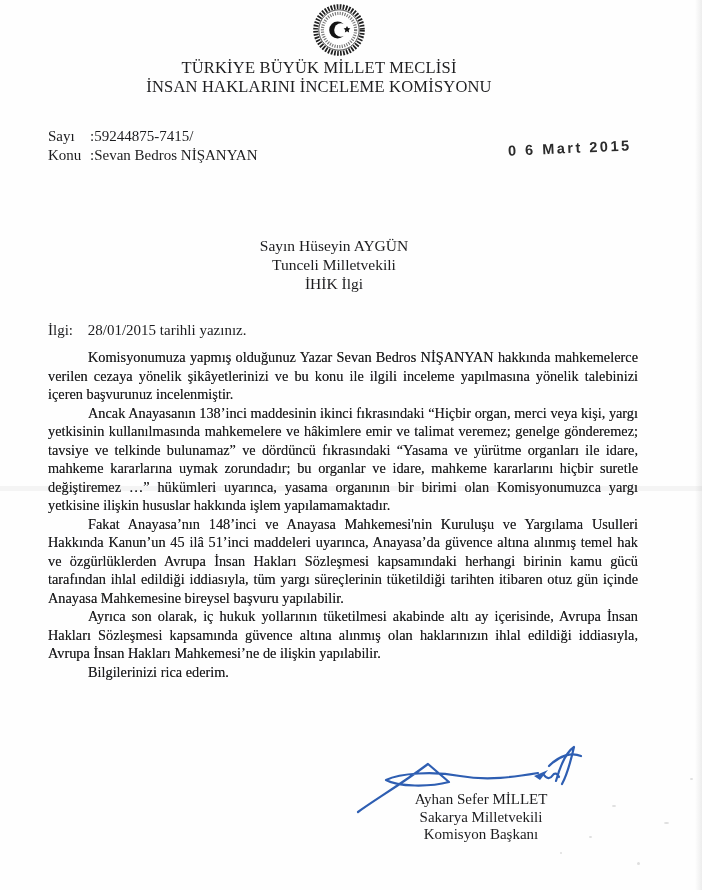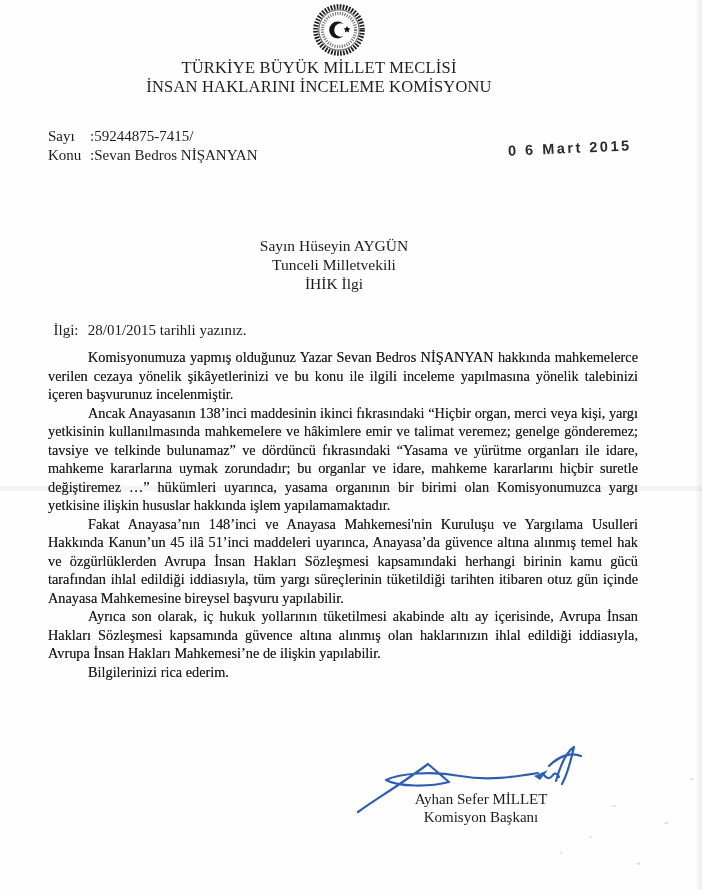--- a/index.html
+++ b/index.html
@@ -37,21 +37,21 @@
     color:#2b2b2b;transform:rotate(-2.5deg);
     white-space:nowrap;
   }
 
   .addressee{
     position:absolute;left:0;top:236px;width:668px;
     text-align:center;font-size:15.5px;line-height:19px;
   }
 
   .reference{position:absolute;left:48px;top:322px;font-size:15px;}
-  .reference .label{display:inline-block;width:36px;text-align:center;}
+  .reference .label{display:inline-block;width:36px;}
 
   .body{
     position:absolute;left:48px;top:348px;width:590px;
     font-size:14.3px;line-height:18.5px;text-align:justify;
     text-shadow:0 0 0.3px rgba(30,30,30,0.65);
   }
   .body p{margin:0;text-indent:40px;}
   .body p.closing{text-align:left;}
 
   .signature-svg{position:absolute;left:348px;top:744px;width:240px;height:76px;}
@@ -120,20 +120,21 @@
         <path d="M196,31 c2.5,4 6.5,4 8.5,0.5 c2,-3 5,-2.5 6.5,1.5"></path>
         <path d="M208,37 C213,19 220,7 226,3 C223,16 219,31 214,40"></path>
         <path d="M201,22 C212,11 224,8 233,12"></path>
       </g>
       <path d="M186,32 l14,-6 l-8,10 z" fill="#2e5eb2"></path>
     </svg>
   </div>
 
   <div class="signature-block">
     <div>Ayhan Sefer MİLLET</div>
+    <div>Sakarya Milletvekili</div>
     <div>Komisyon Başkanı</div>
   </div>
 
   <div class="scanline"></div>
   <div class="edge-shade"></div>
   <div class="speck" style="left:612px;top:805px;width:4px;height:2px;"></div>
   <div class="speck" style="left:589px;top:836px;width:3px;height:2px;"></div>
   <div class="speck" style="left:664px;top:822px;width:5px;height:2px;"></div>
   <div class="speck" style="left:637px;top:862px;width:3px;height:3px;"></div>
   <div class="speck" style="left:690px;top:778px;width:3px;height:2px;"></div>

